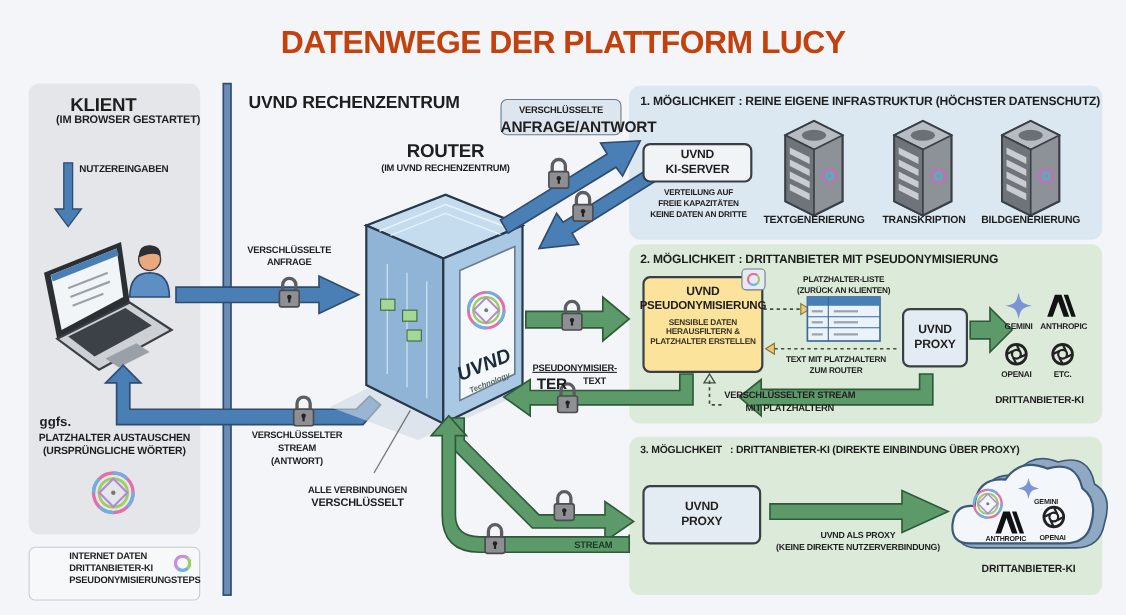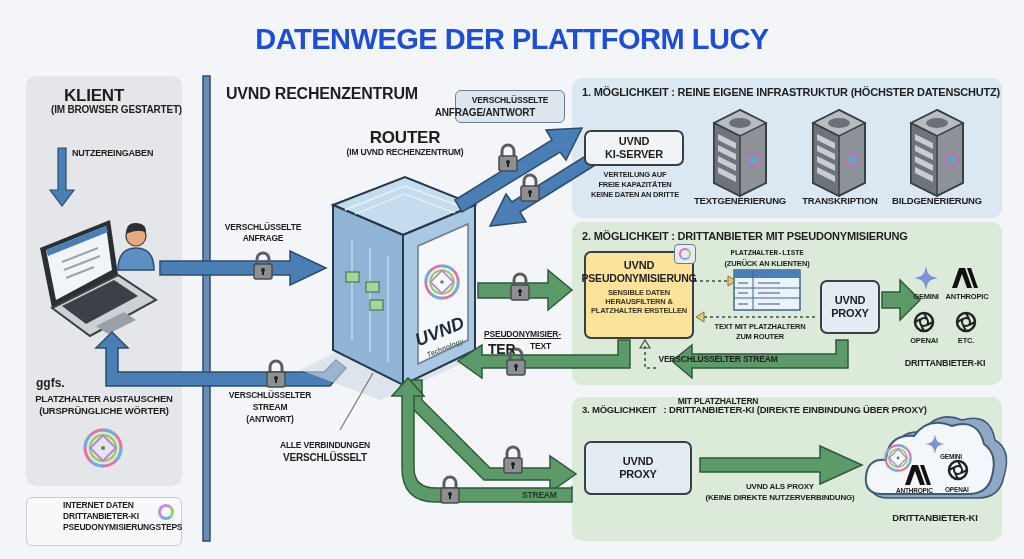--- a/index.html
+++ b/index.html
@@ -7,21 +7,21 @@
   body {
     background: #f3f5f8;
     font-family: "Liberation Sans", "DejaVu Sans", sans-serif;
     font-weight: bold;
     color: #1e1e1e;
     position: relative;
   }
   .abs { position: absolute; }
   .t { text-transform: uppercase; letter-spacing: -0.2px; line-height: 1.2; }
   .center { text-align: center; }
-  #title { left: 0; width: 1024px; top: 22px; font-size: 29px; text-align: center; color: #1d4ed8; letter-spacing: -0.5px; }
+  #title { left: 0; width: 1024px; top: 22px; font-size: 29px; text-align: center; color: #c2410c; letter-spacing: -0.5px; }
 
   .panel { position: absolute; border-radius: 10px; }
   #client-panel { left: 26px; top: 76px; width: 156px; height: 410px; background: #e5e6e9; }
   #opt1 { left: 572px; top: 78px; width: 430px; height: 140px; background: #dbe7f1; }
   #opt2 { left: 572px; top: 222px; width: 430px; height: 163px; background: #dcebd9; }
   #opt3 { left: 572px; top: 397px; width: 430px; height: 144px; background: #dcebd9; }
 
   .box { position: absolute; border: 2px solid #3a3f45; border-radius: 7px; display:flex; flex-direction:column; align-items:center; justify-content:center; }
   .legend { left: 26px; top: 497px; width: 156px; height: 49px; background: #f7f8fa; border: 1px solid #c8ccd2; border-radius: 6px; }
 
@@ -247,21 +247,21 @@
 
 <div class="abs t center" style="left:222px;top:390px;width:96px;font-size:8.5px;">VERSCHLÜSSELTER</div>
 <div class="abs t center" style="left:222px;top:402px;width:96px;font-size:8.5px;">STREAM</div>
 <div class="abs t center" style="left:222px;top:414px;width:96px;font-size:8.5px;">(ANTWORT)</div>
 
 <div class="abs t center" style="left:270px;top:440px;width:110px;font-size:8.5px;">ALLE VERBINDUNGEN</div>
 <div class="abs t center" style="left:270px;top:452px;width:110px;font-size:10px;">VERSCHLÜSSELT</div>
 
 <div class="abs" style="left:455px;top:90px;width:110px;height:33px;background:#dde5ee;border:1.5px solid #6c7c8c;border-radius:6px;"></div>
 <div class="abs t center" style="left:455px;top:95px;width:110px;font-size:8.5px;">VERSCHLÜSSELTE</div>
-<div class="abs t center" style="left:430px;top:107px;width:110px;font-size:10px;">ANFRAGE/ANTWORT</div>
+<div class="abs t center" style="left:455px;top:107px;width:110px;font-size:14px;">ANFRAGE/ANTWORT</div>
 
 <div class="abs t" style="left:484px;top:329px;font-size:8.5px;text-decoration:underline;">PSEUDONYMISIER-</div>
 <div class="abs t" style="left:488px;top:341px;font-size:14px;">TER</div>
 <div class="abs t" style="left:530px;top:341px;font-size:8.5px;">TEXT</div>
 <div class="abs t" style="left:522px;top:490px;font-size:8.5px;color:#1d3a25;">STREAM</div>
 
 <div class="abs t" style="left:582px;top:86px;font-size:11px;">1. MÖGLICHKEIT : REINE EIGENE INFRASTRUKTUR (HÖCHSTER DATENSCHUTZ)</div>
 <div class="box" style="left:584px;top:130px;width:100px;height:36px;background:#f1f4f7;">
   <div class="t center" style="font-size:11px;">UVND</div>
   <div class="t center" style="font-size:11px;">KI-SERVER</div>
@@ -277,30 +277,30 @@
 <div class="box" style="left:584px;top:251px;width:110px;height:88px;background:#fbe39c;justify-content:flex-start;padding-top:6px;">
   <div class="t center" style="font-size:11px;">UVND</div>
   <div class="t center" style="font-size:10.5px;">PSEUDONYMISIERUNG</div>
   <div class="t center" style="font-size:7.5px;margin-top:3px;color:#3a3520;">SENSIBLE DATEN</div>
   <div class="t center" style="font-size:7.5px;color:#3a3520;">HERAUSFILTERN &amp;</div>
   <div class="t center" style="font-size:7.5px;color:#3a3520;">PLATZHALTER ERSTELLEN</div>
 </div>
 <div class="abs" style="left:674px;top:244px;width:22px;height:20px;background:#e6ebf0;border:1.5px solid #6c7c8c;border-radius:4px;">
   <div style="margin:3px auto;width:12px;height:12px;border-radius:50%;border:2.5px solid #e26fa8;border-right-color:#9ccf5c;border-bottom-color:#6fb0e2;"></div>
 </div>
-<div class="abs t center" style="left:712px;top:249px;width:110px;font-size:7.5px;font-family:Liberation Mono, monospace;">PLATZHALTER-LISTE</div>
+<div class="abs t center" style="left:712px;top:249px;width:110px;font-size:7.5px;">PLATZHALTER-LISTE</div>
 <div class="abs t center" style="left:712px;top:259px;width:110px;font-size:7.5px;">(ZURÜCK AN KLIENTEN)</div>
 <div class="abs t center" style="left:700px;top:322px;width:120px;font-size:7.5px;">TEXT MIT PLATZHALTERN</div>
 <div class="abs t center" style="left:700px;top:332px;width:120px;font-size:7.5px;">ZUM ROUTER</div>
 <div class="box" style="left:820px;top:280px;width:60px;height:54px;background:#e3ebf3;">
   <div class="t center" style="font-size:11px;">UVND</div>
   <div class="t center" style="font-size:11px;">PROXY</div>
 </div>
 <div class="abs t center" style="left:648px;top:354px;width:140px;font-size:8.5px;">VERSCHLÜSSELTER STREAM</div>
-<div class="abs t center" style="left:648px;top:366px;width:140px;font-size:8.5px;margin-top:30px;">MIT PLATZHALTERN</div>
+<div class="abs t center" style="left:648px;top:366px;width:140px;font-size:8.5px;">MIT PLATZHALTERN</div>
 <div class="abs t center" style="left:906px;top:292px;width:40px;font-size:7.5px;">GEMINI</div>
 <div class="abs t center" style="left:942px;top:292px;width:50px;font-size:7.5px;">ANTHROPIC</div>
 <div class="abs t center" style="left:904px;top:336px;width:40px;font-size:7.5px;">OPENAI</div>
 <div class="abs t center" style="left:946px;top:336px;width:40px;font-size:7.5px;">ETC.</div>
 <div class="abs t center" style="left:895px;top:358px;width:100px;font-size:9px;">DRITTANBIETER-KI</div>
 
 <div class="abs t" style="left:582px;top:404px;font-size:9.5px;white-space:pre;">3. MÖGLICHKEIT   : DRITTANBIETER-KI (DIREKTE EINBINDUNG ÜBER PROXY)</div>
 <div class="box" style="left:584px;top:441px;width:108px;height:54px;background:#e3ebf3;">
   <div class="t center" style="font-size:11px;">UVND</div>
   <div class="t center" style="font-size:11px;">PROXY</div>

